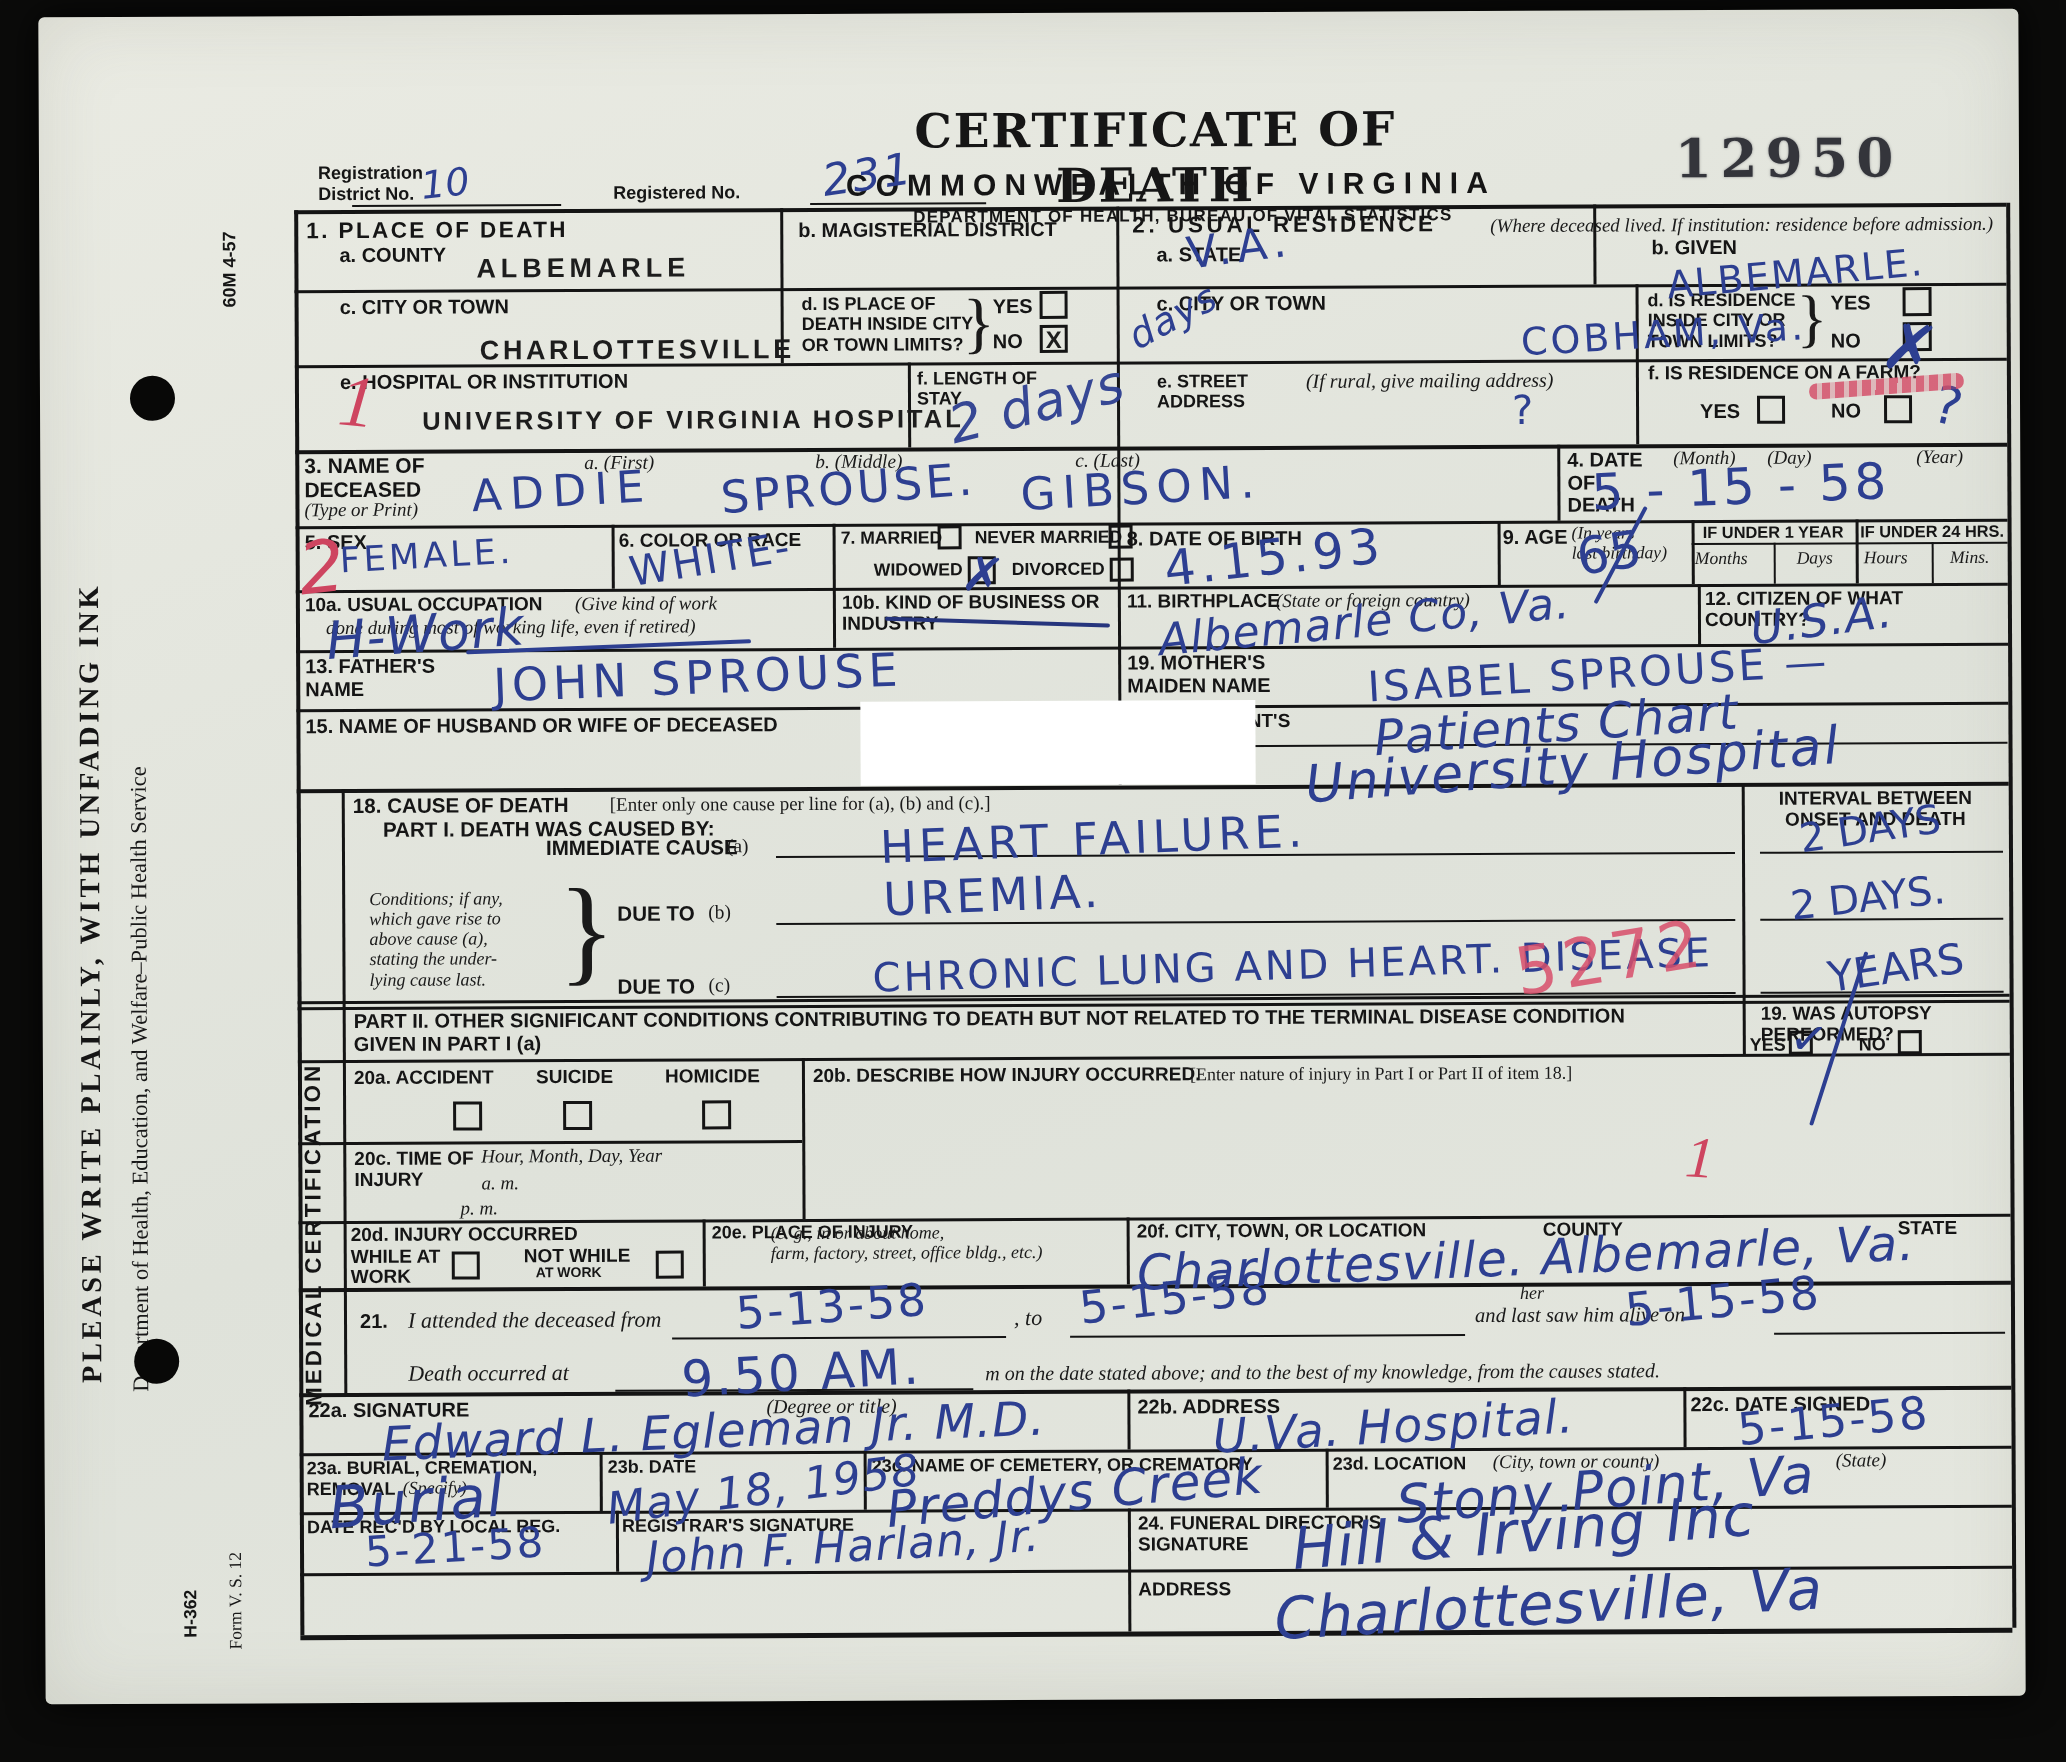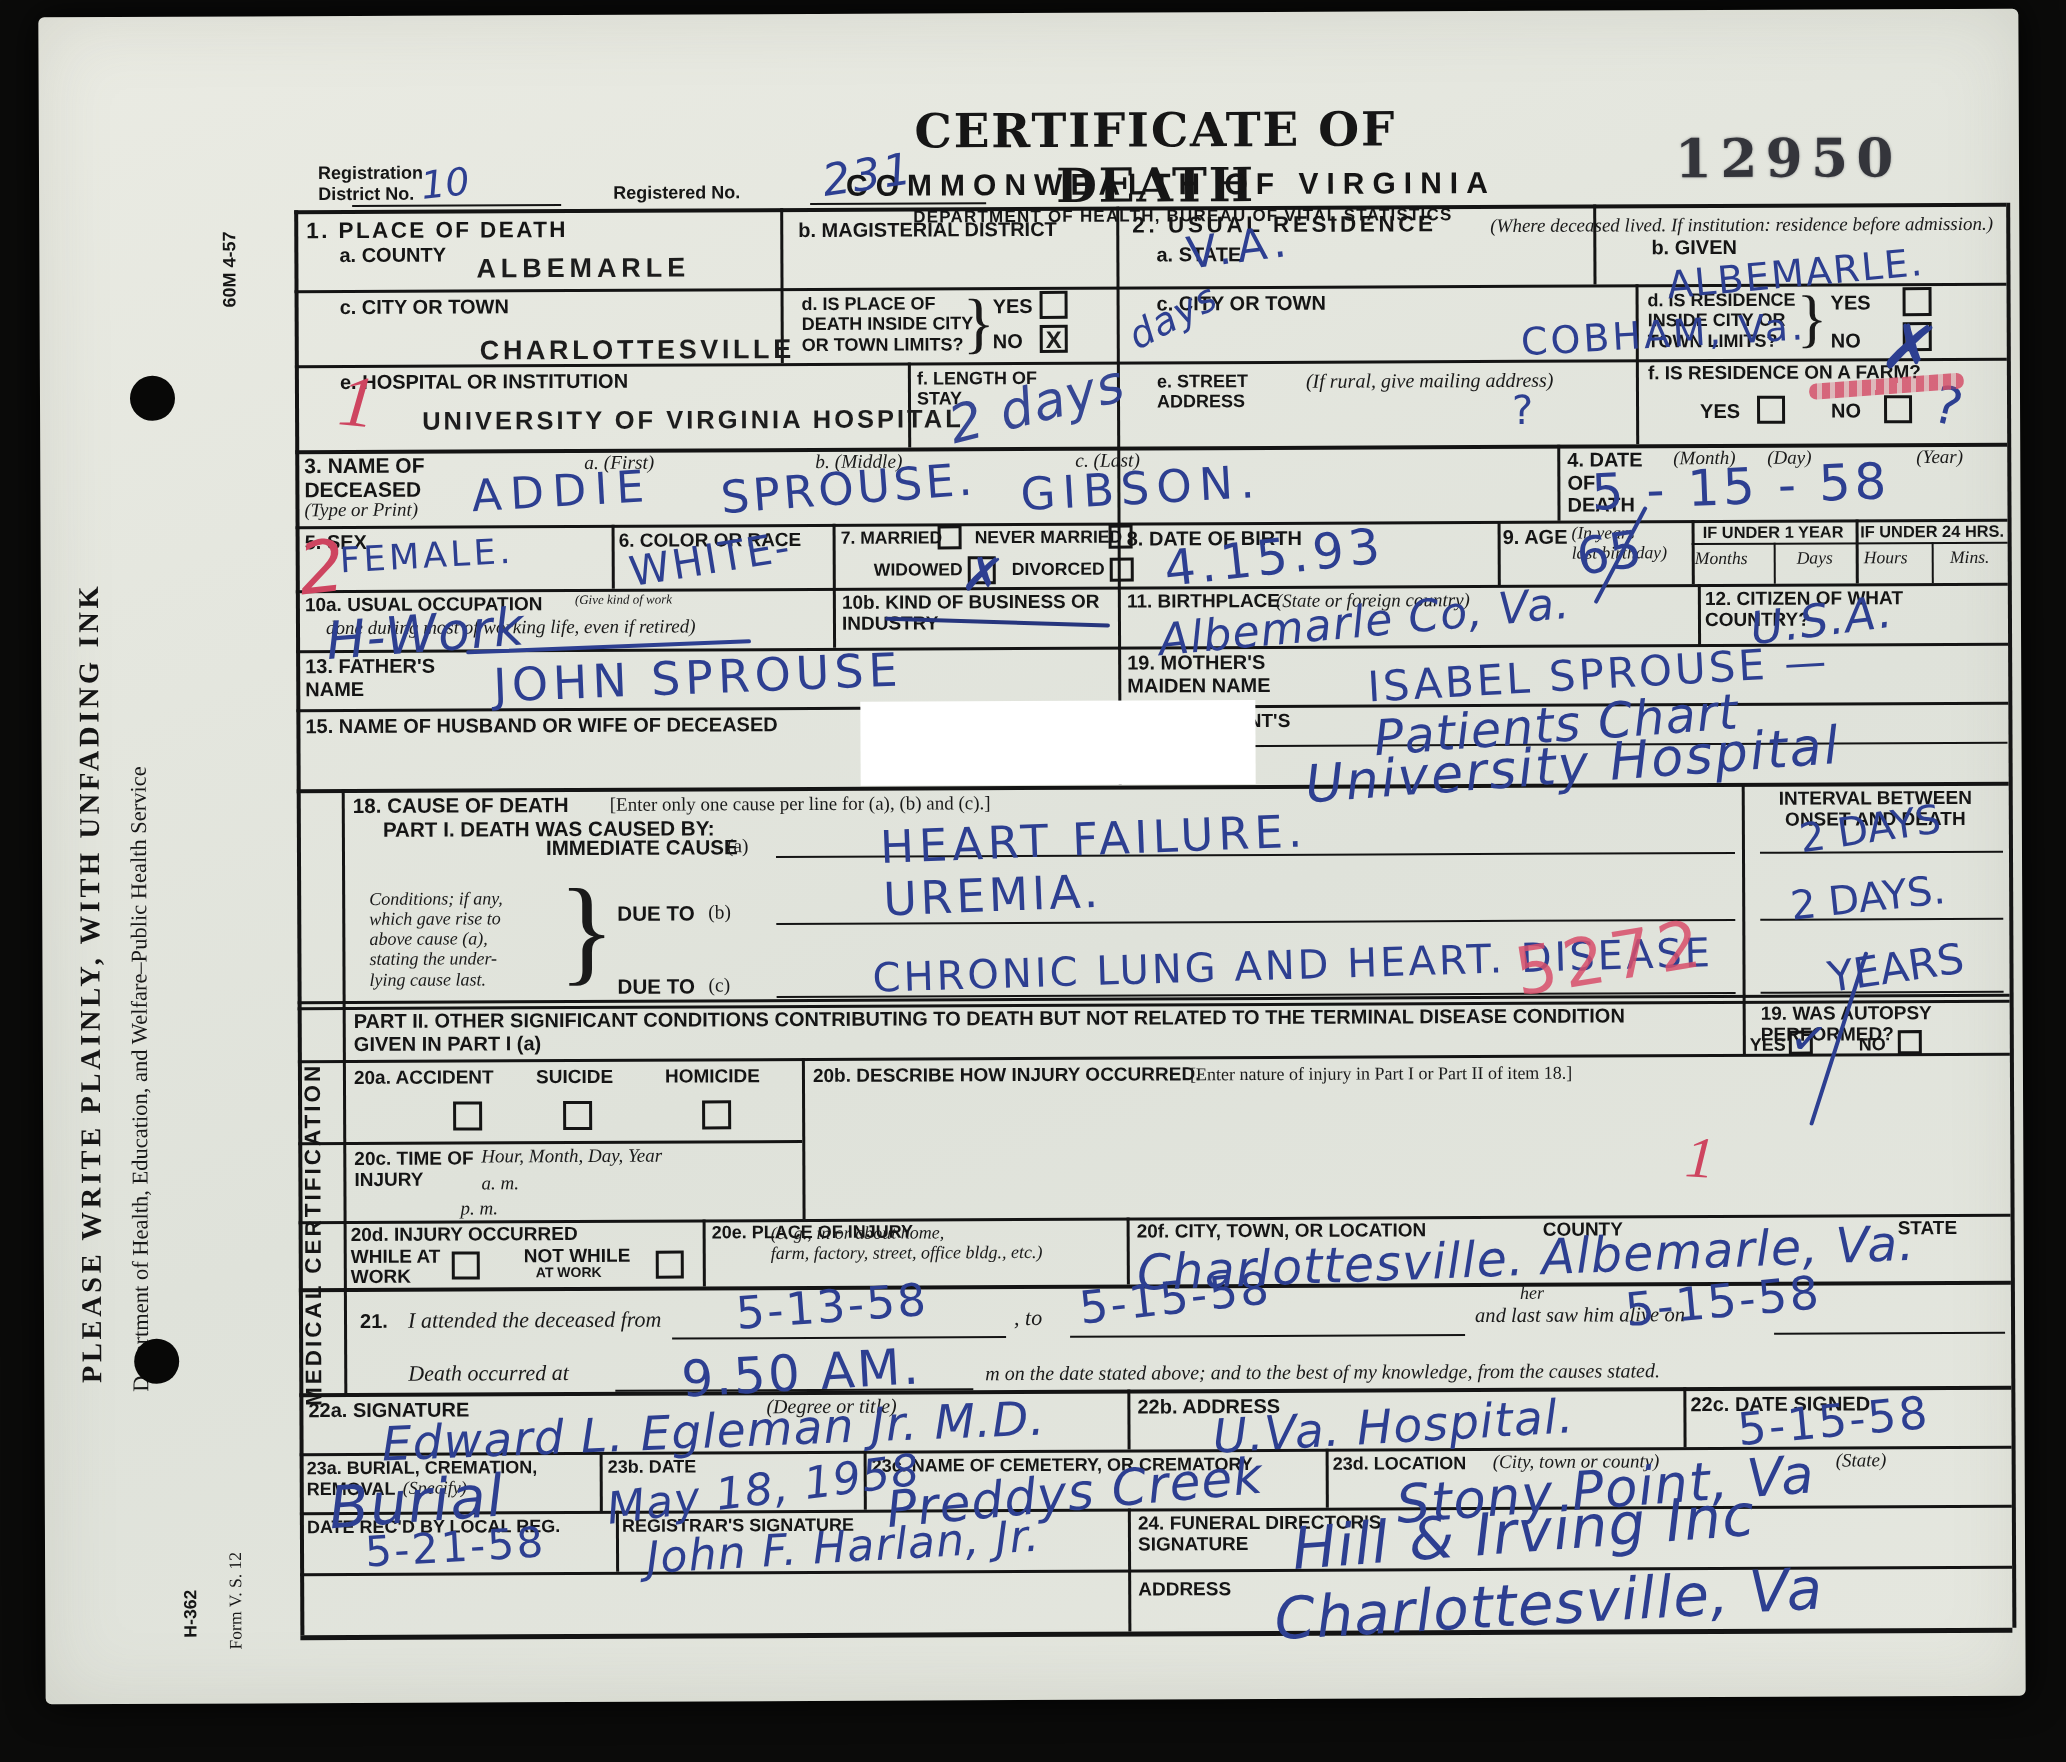--- a/index.html
+++ b/index.html
@@ -126,21 +126,21 @@
   <div class="H" style="left:1536px;top:513px;font-size:51px;transform:rotate(-8deg)">65</div>
   <div class="deco" style="left:1578px;top:490px;width:3.6px;height:109px;background:#2d3f91;transform:rotate(28deg);border-radius:1.8px"></div>
   <div class="L ctr" style="left:1652px;top:513px;width:161px;font-size:16.4px">IF UNDER 1 YEAR</div>
   <div class="S ctr" style="left:1651px;top:539px;width:59px;font-size:17.6px">Months</div>
   <div class="S ctr" style="left:1733px;top:539px;width:82px;font-size:17.6px">Days</div>
   <div class="L ctr" style="left:1816px;top:513px;width:151px;font-size:16.4px">IF UNDER 24 HRS.</div>
   <div class="S ctr" style="left:1815px;top:539px;width:60px;font-size:17.6px">Hours</div>
   <div class="S ctr" style="left:1891px;top:539px;width:76px;font-size:17.6px">Mins.</div>
 
   <div class="L" style="left:264px;top:578px;font-size:19px">10a. USUAL OCCUPATION</div>
-  <div class="S" style="left:534px;top:578px;font-size:13px">(Give kind of work</div>
+  <div class="S" style="left:534px;top:578px;font-size:19px">(Give kind of work</div>
   <div class="S" style="left:285px;top:601px;font-size:19px">done during most of working life, even if retired)</div>
   <div class="H C" style="left:285px;top:588px;font-size:52px;transform:rotate(-4deg)">H-Work</div>
   <div class="deco" style="left:425px;top:630px;width:285px;height:4.2px;background:#2d3f91;border-radius:2.4px;transform:rotate(-2deg)"></div>
   <div class="L" style="left:801px;top:578px;width:270px;font-size:19px;white-space:normal">10b. KIND OF BUSINESS OR INDUSTRY</div>
   <div class="deco" style="left:844px;top:607px;width:225px;height:4.2px;background:#26357d;border-radius:2.4px;transform:rotate(2deg)"></div>
   <div class="L" style="left:1086px;top:578px;font-size:19px">11. BIRTHPLACE</div>
   <div class="S" style="left:1235px;top:578px;font-size:19px">(State or foreign country)</div>
   <div class="H C" style="left:1117px;top:584px;font-size:44px;transform:rotate(-5deg)">Albemarle Co, Va.</div>
   <div class="L ml" style="left:1664px;top:578px;font-size:19px">12. CITIZEN OF WHAT
 COUNTRY?</div>

